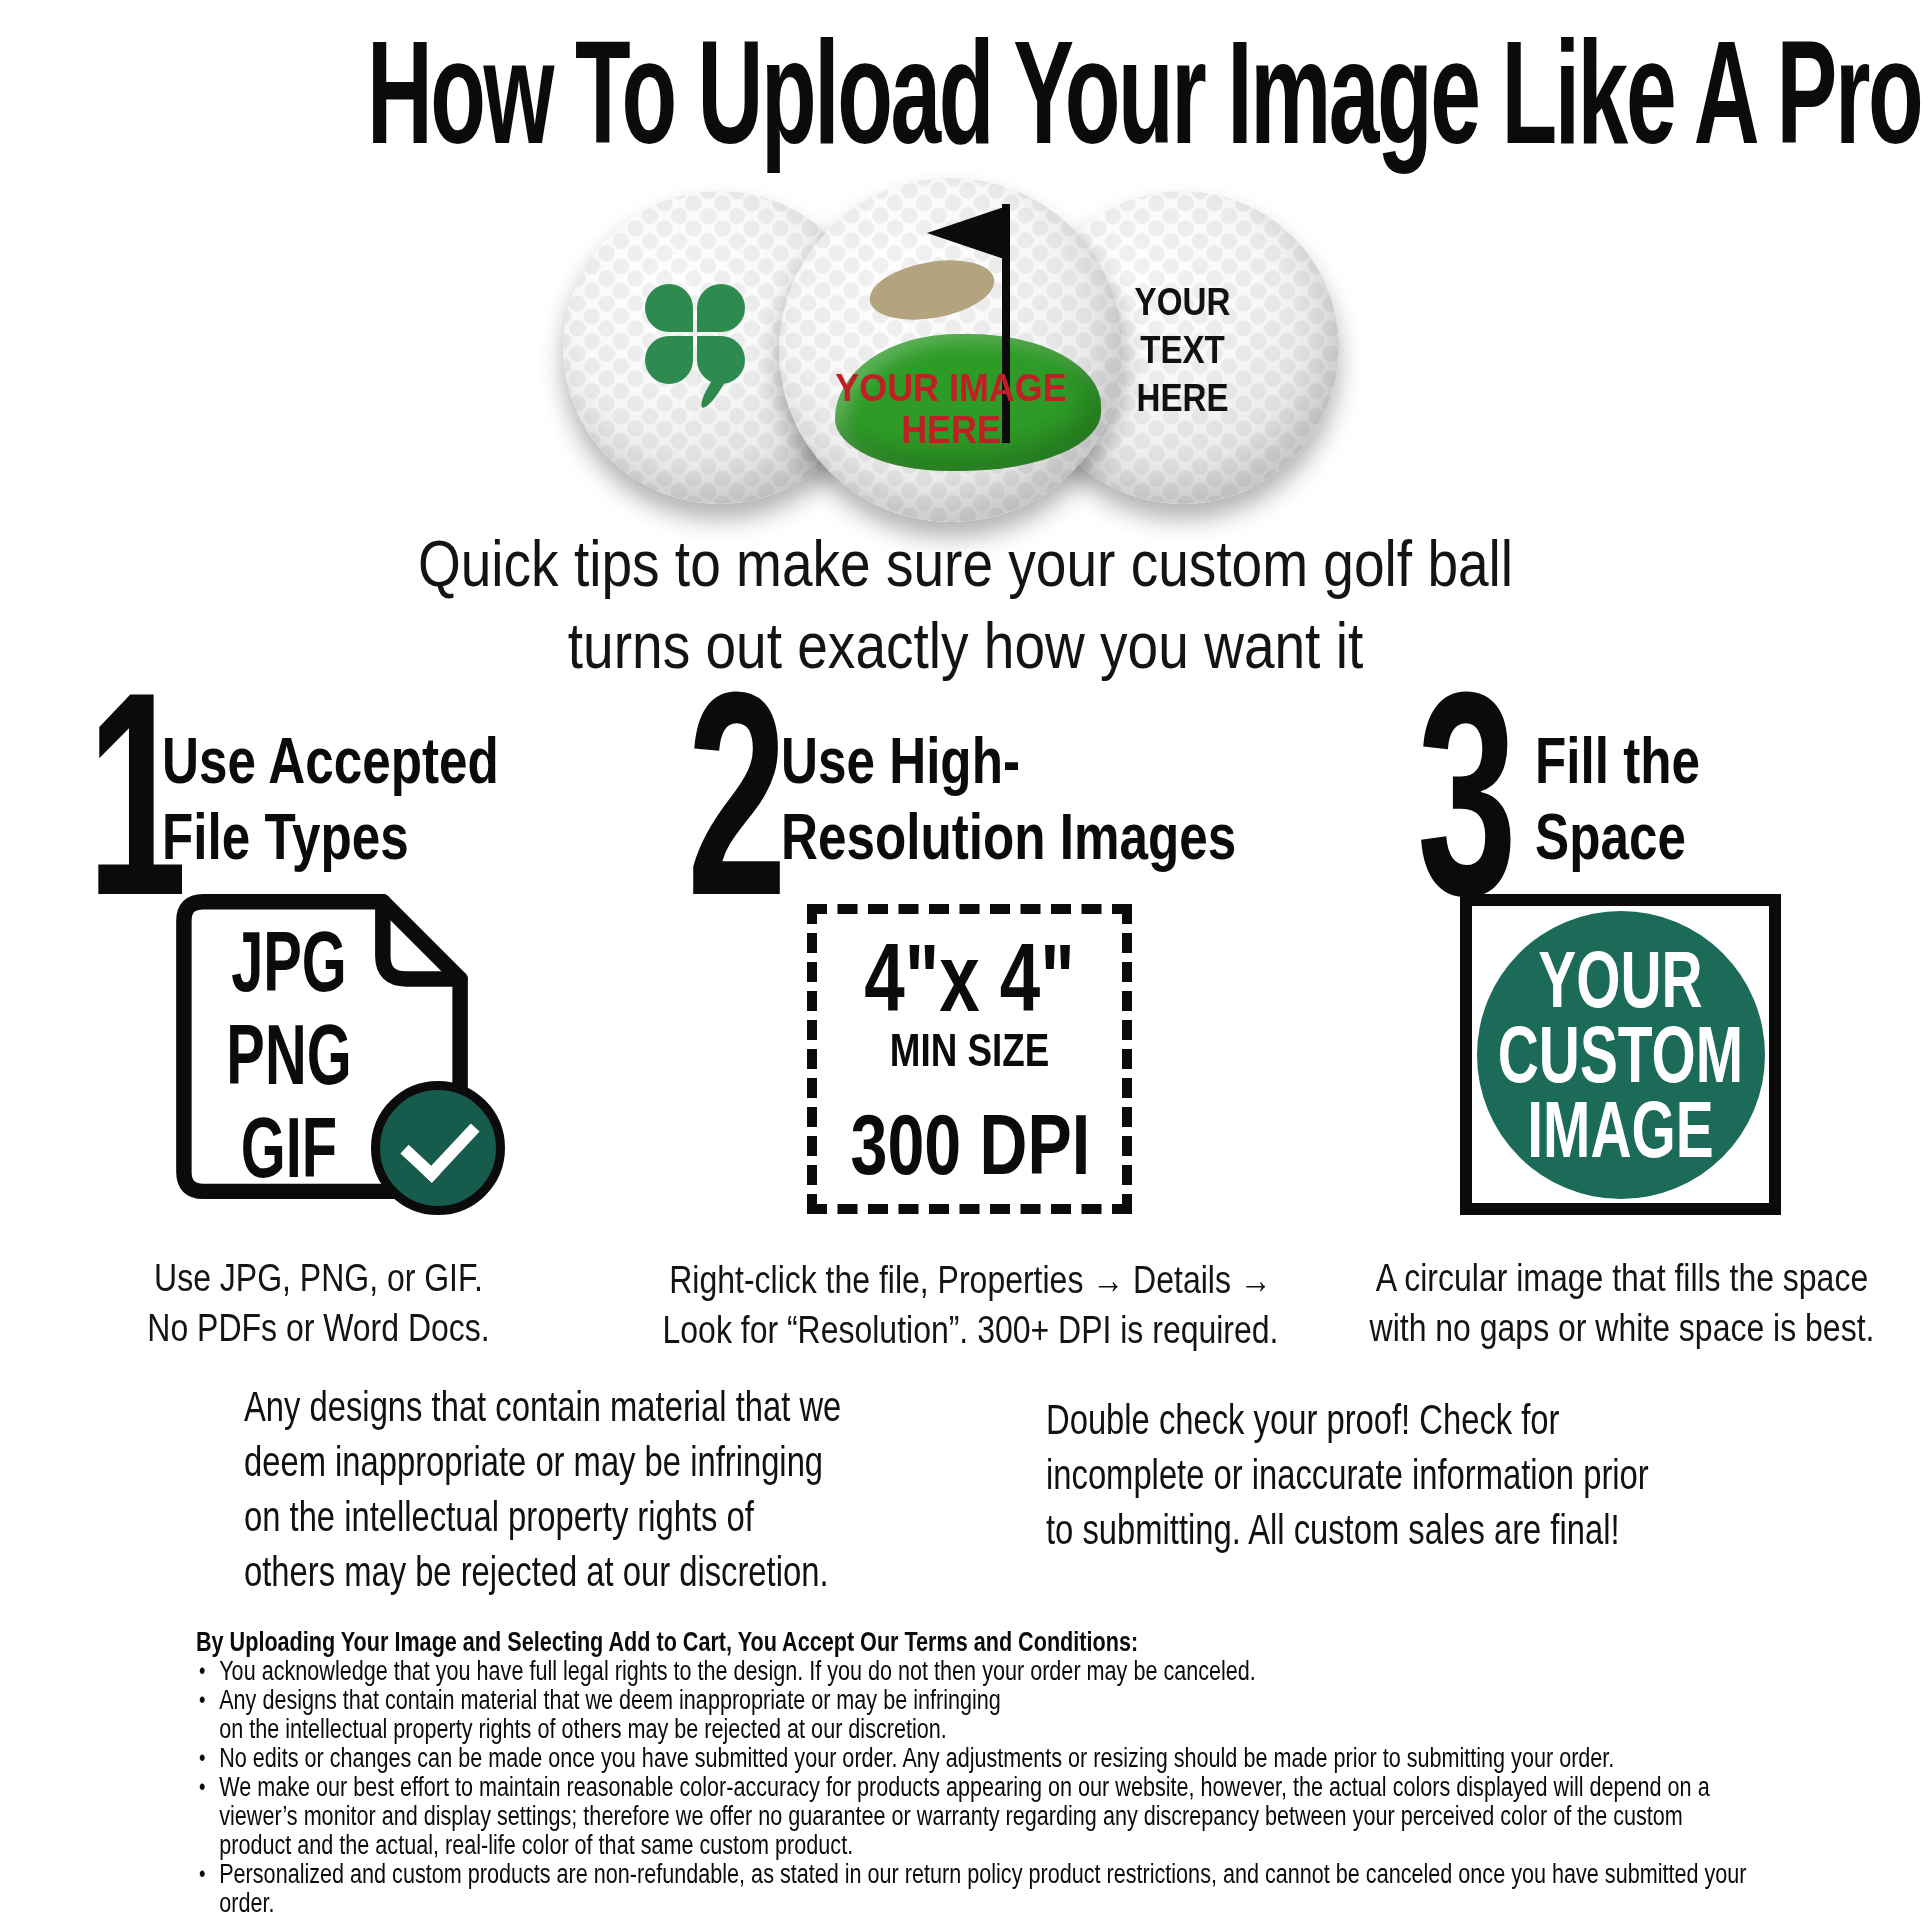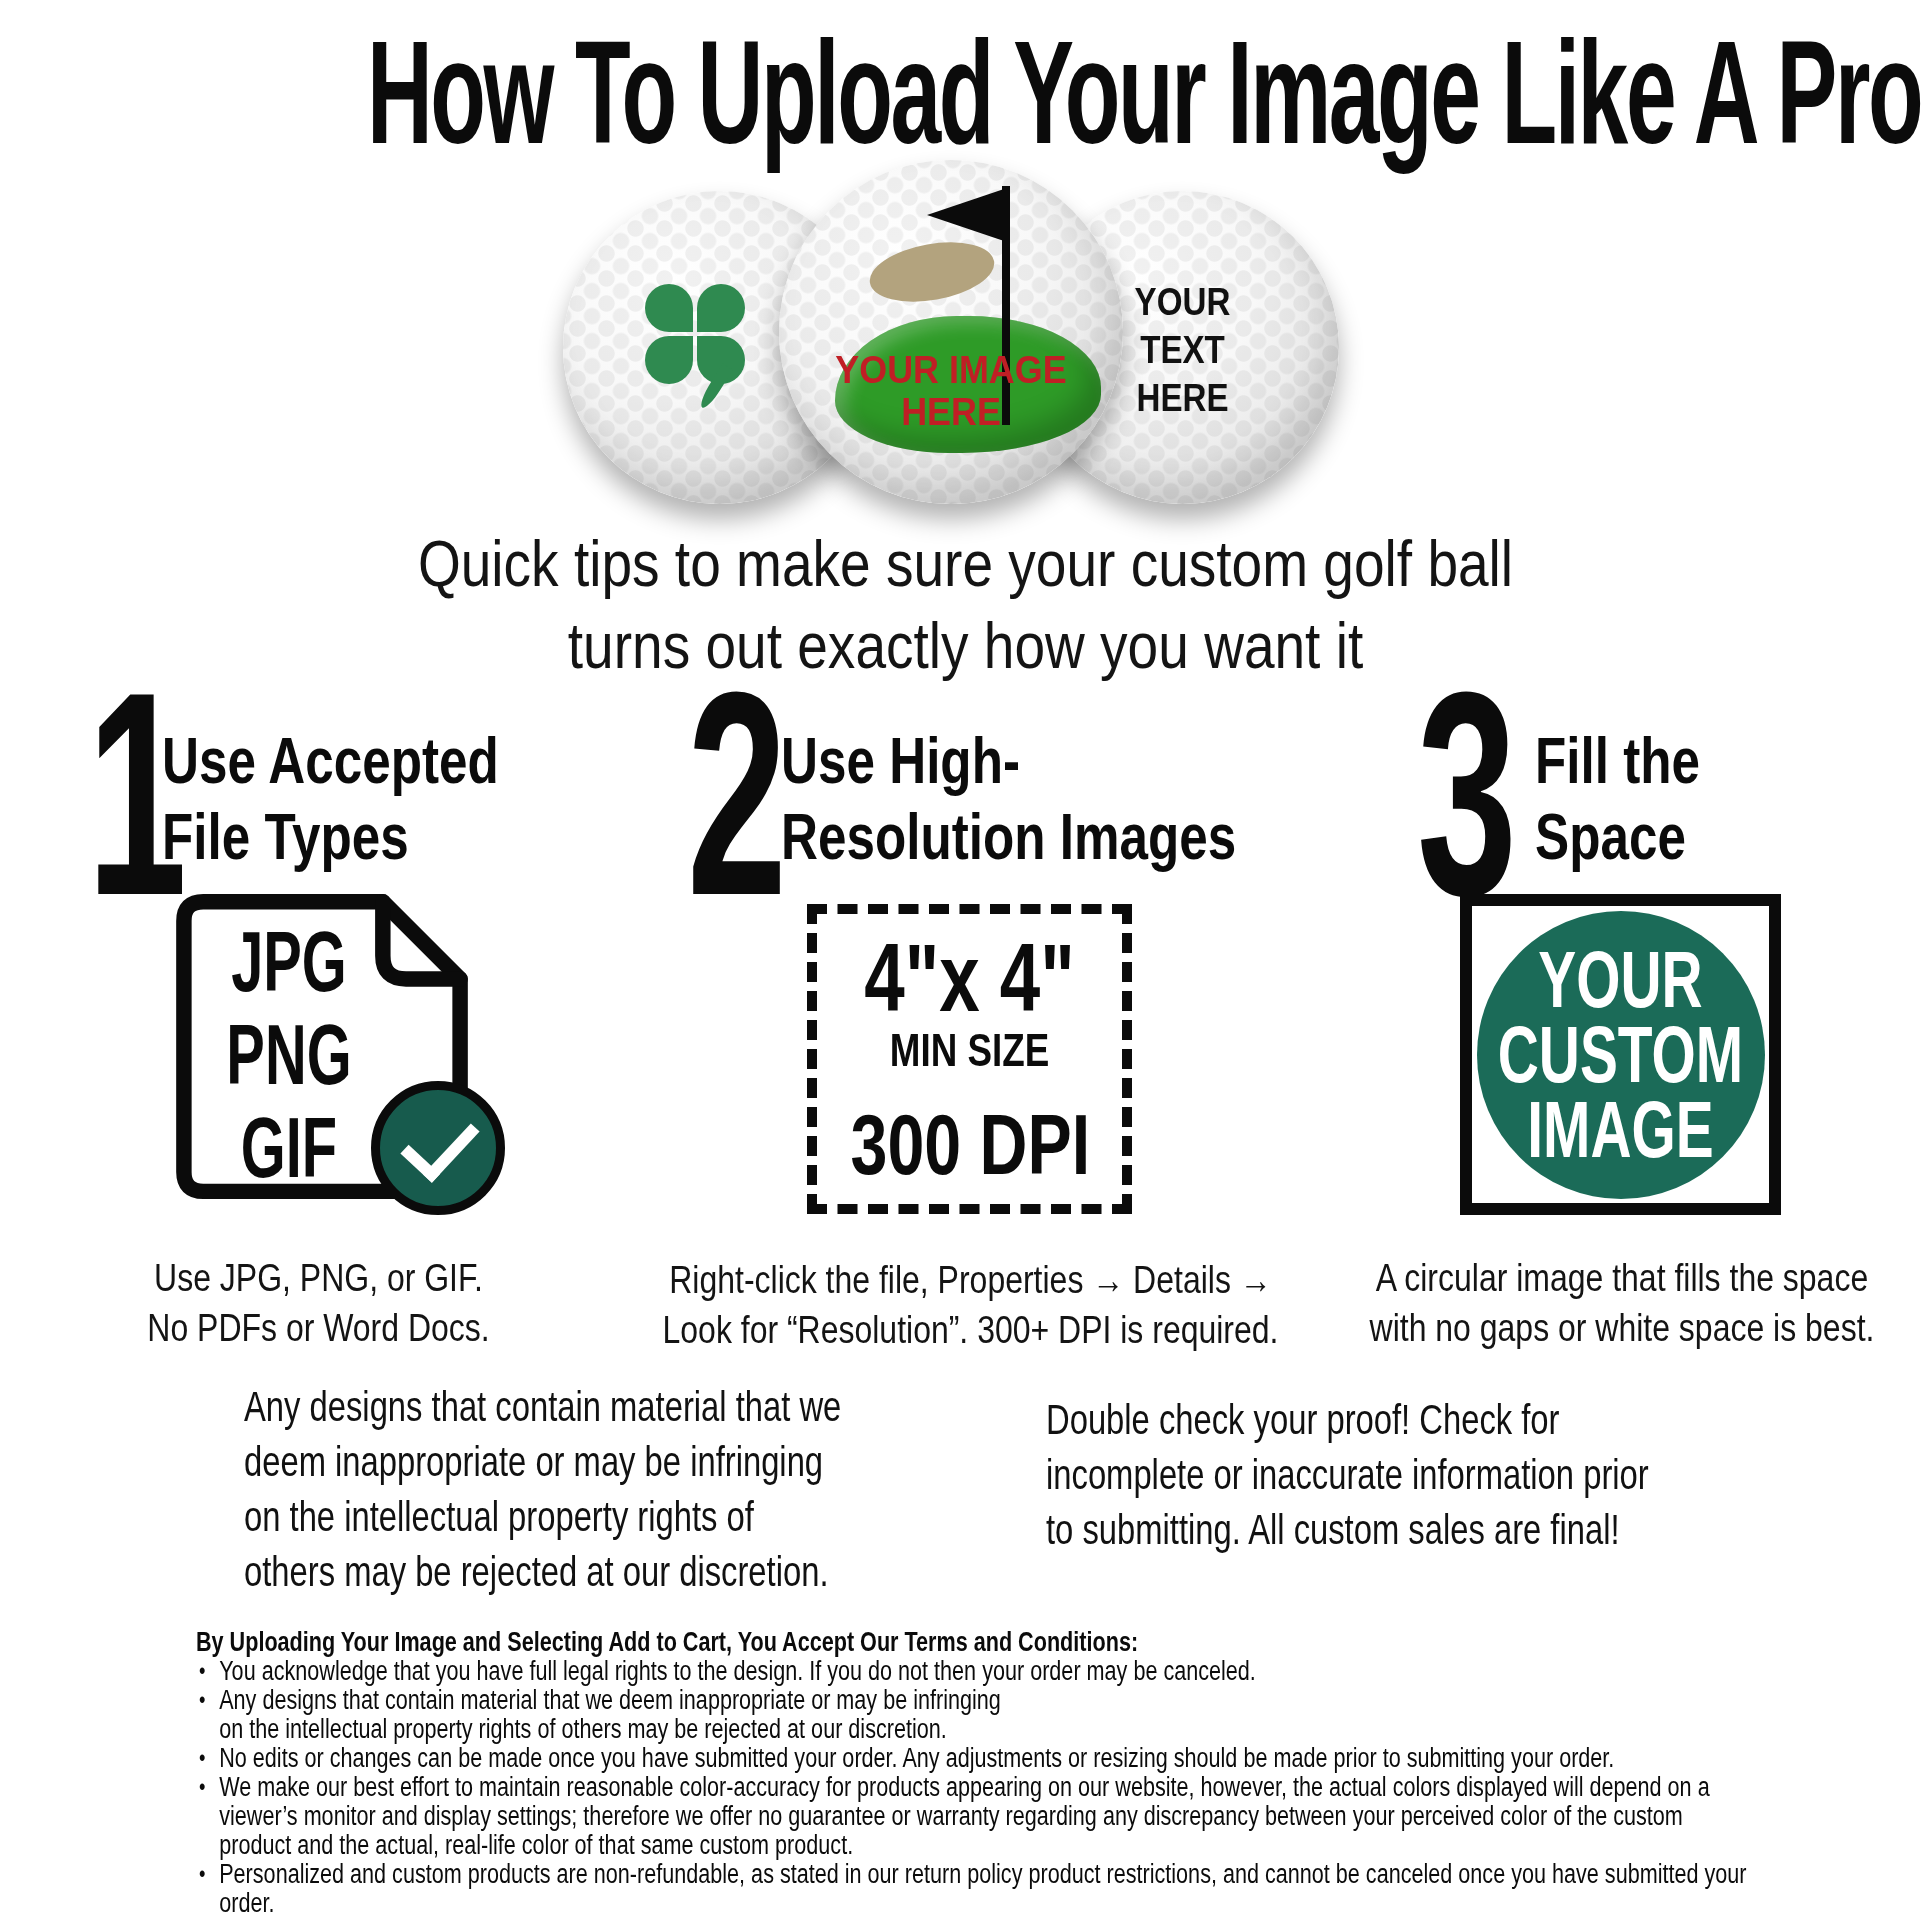--- a/index.html
+++ b/index.html
@@ -15,21 +15,21 @@
   .ball{position:absolute;border-radius:50%;
         background-image:
           radial-gradient(circle, rgba(0,0,0,.055) 7.7px, rgba(0,0,0,0) 8.7px),
           radial-gradient(circle, rgba(0,0,0,.055) 7.7px, rgba(0,0,0,0) 8.7px),
           radial-gradient(circle at 35% 28%, #ffffff 0%, #f8f8f8 40%, #ececec 62%, #dadada 82%, #c3c3c3 100%);
         background-size:29px 25px,29px 25px,100% 100%;
         background-position:0 0,14.5px 12.6px,0 0;
         box-shadow:0 15.4px 25px rgba(0,0,0,.30), inset -13.5px -19.3px 33px rgba(0,0,0,.10);}
   .ball.left {left:563px;top:191px;width:313px;height:313px;z-index:1;}
   .ball.right{left:1026px;top:191px;width:313px;height:313px;z-index:1;}
-  .ball.mid  {left:779px;top:160px;width:344px;height:344px;z-index:2;}
+  .ball.mid  {left:779px;top:178px;width:344px;height:344px;z-index:2;}
 
   .ball-label{position:absolute;left:0;width:100%;text-align:center;font-weight:bold;
               white-space:pre;}
   .label-image{top:189px;font-size:39px;line-height:42px;transform:scaleX(.92);transform-origin:center top;}
   .label-text{top:87px;font-size:39px;line-height:48px;color:#111;transform:scaleX(.85);transform-origin:center top;}
 
   
   .clover{position:absolute;left:82px;top:93px;width:106px;height:106px;}
   .leaf{position:absolute;width:48px;height:48px;}
   .leaf.tl{left:0;top:0;border-radius:50% 50% 0 50%;}

